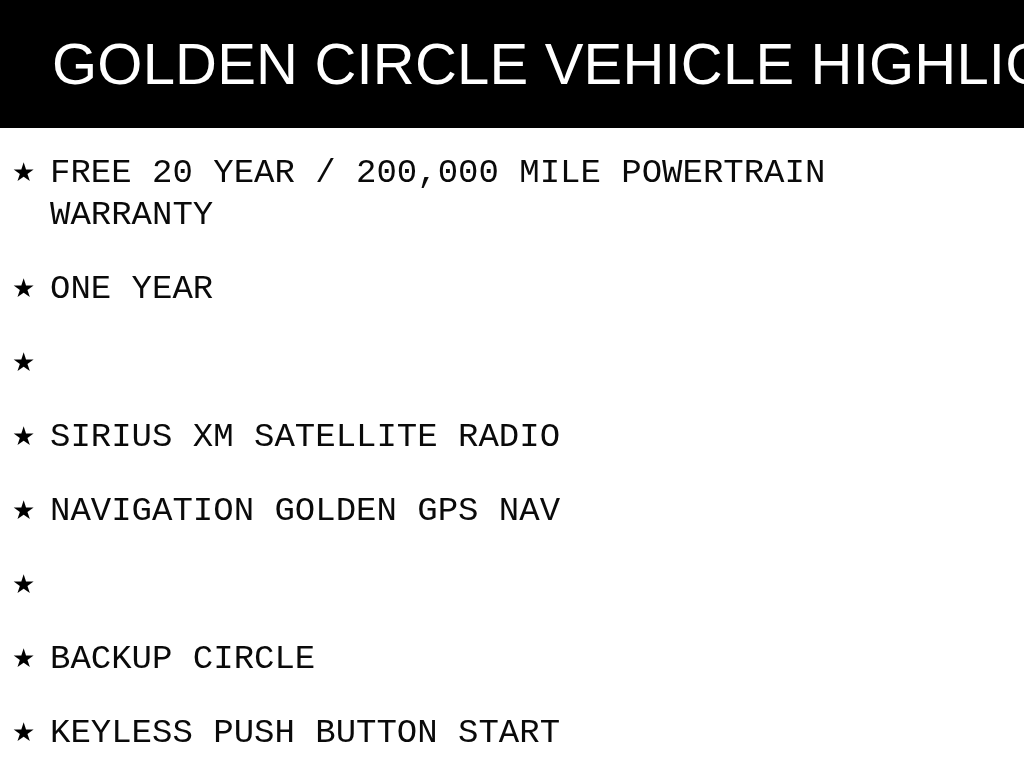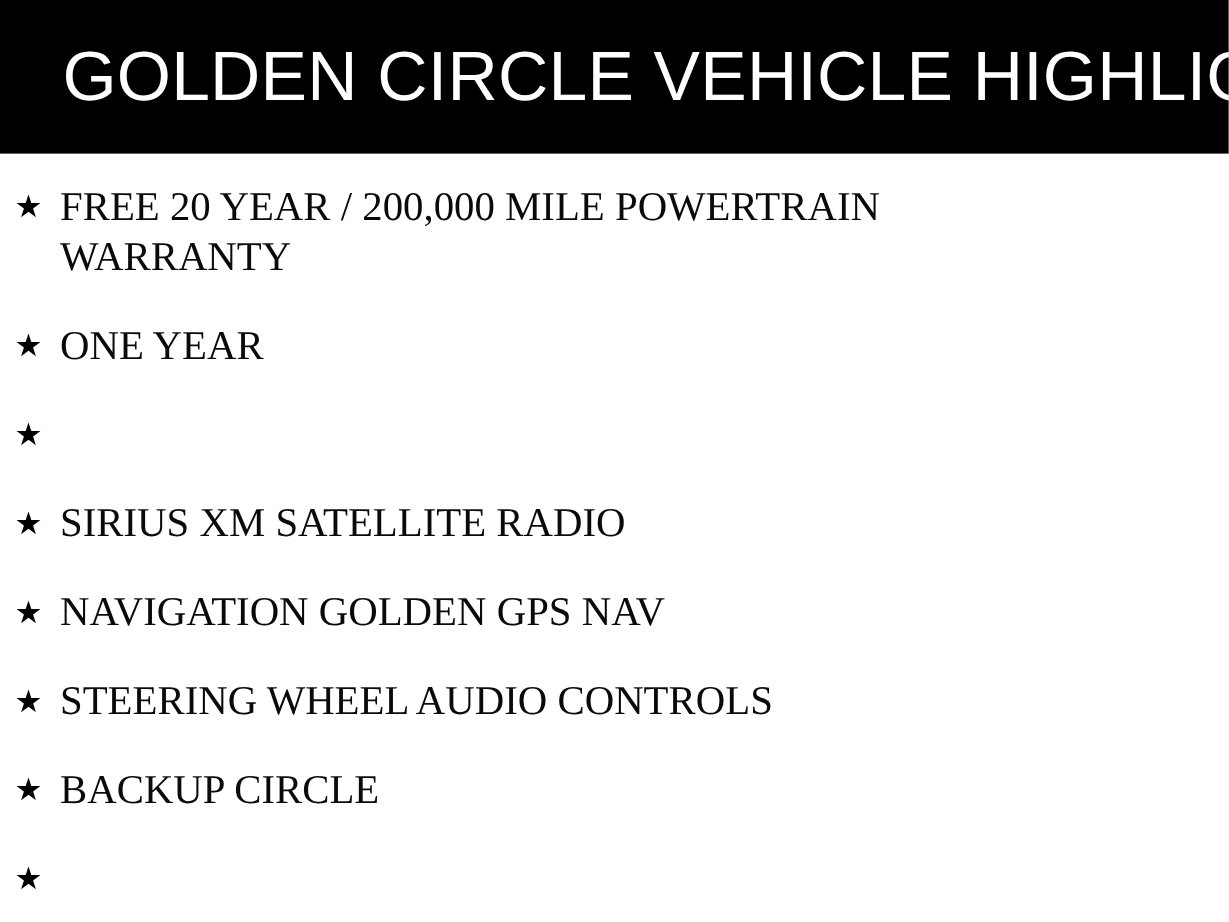--- a/index.html
+++ b/index.html
@@ -78,21 +78,21 @@
     height: 42px;
     line-height: 40px;
     font-size: 26px;
     color: #000000;
     text-align: left;
   }
 
   .highlight-text {
     display: block;
     color: #0a0a0a;
-    font-family: Liberation Serif, serif;
+    font-family: Liberation Mono, monospace;
     font-size: 34px;
     font-weight: 400;
     line-height: 42px;
     letter-spacing: 0px;
     max-width: 800px;
   }
 </style>
 </head>
 <body>
 
@@ -123,27 +123,27 @@
       <span class="highlight-text">SIRIUS XM SATELLITE RADIO</span>
     </li>
 
     <li class="highlight-item">
       <span class="bullet-star">★</span>
       <span class="highlight-text">NAVIGATION GOLDEN GPS NAV</span>
     </li>
 
     <li class="highlight-item">
       <span class="bullet-star">★</span>
-      <span class="highlight-text">STEERING WHEEL AUDIO CONTROLS</span>
     </li>
 
     <li class="highlight-item">
       <span class="bullet-star">★</span>
       <span class="highlight-text">BACKUP CIRCLE</span>
     </li>
 
     <li class="highlight-item">
       <span class="bullet-star">★</span>
+      <span class="highlight-text">KEYLESS PUSH BUTTON START</span>
     </li>
 
   </ul>
 
 </div>
 
 </body></html>

